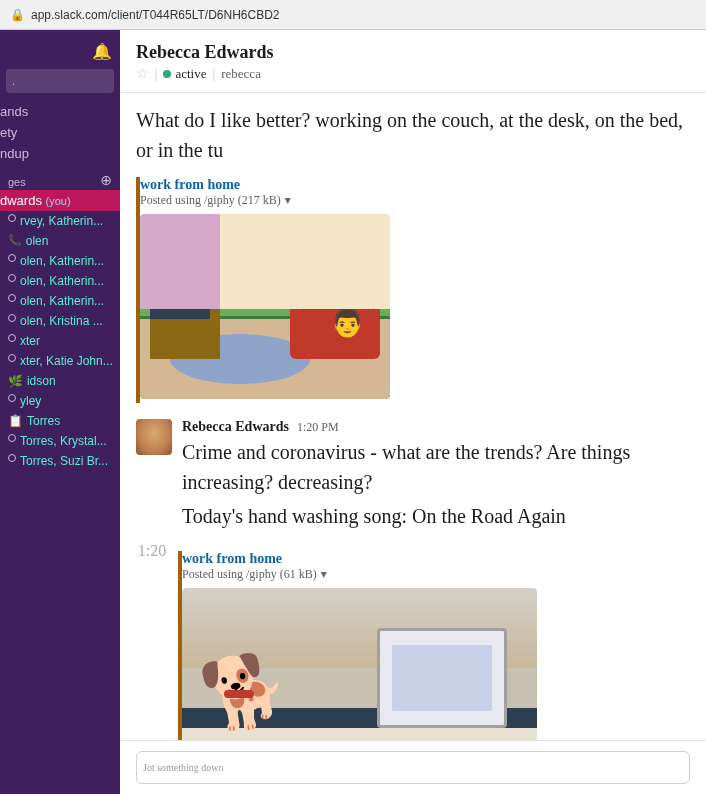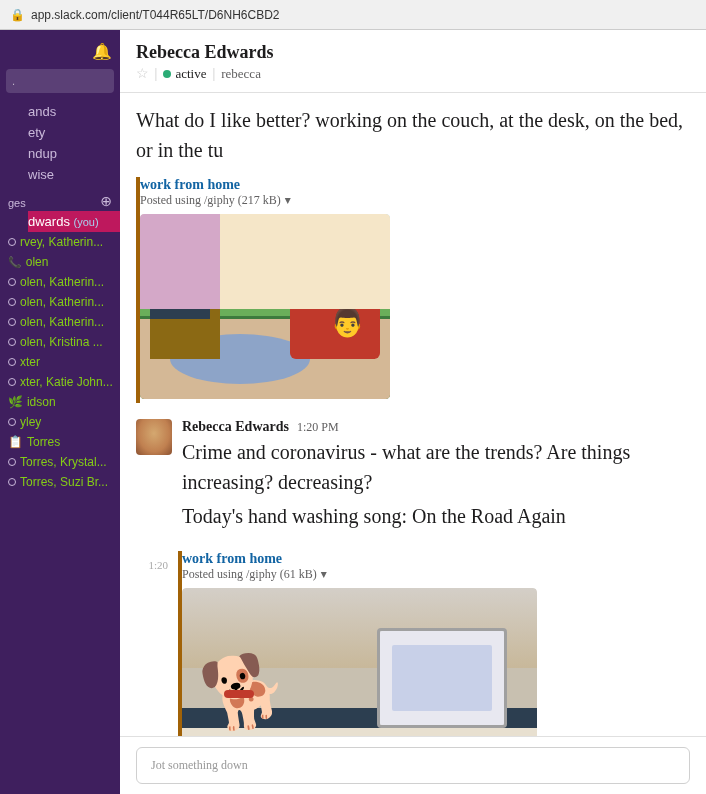--- a/index.html
+++ b/index.html
@@ -70,48 +70,47 @@
     .sidebar-nav::-webkit-scrollbar { width: 0; }
 
     .sidebar-item {
       padding: 3px 0;
       font-size: 13px;
       color: #c9b8d9;
       cursor: pointer;
       white-space: nowrap;
       overflow: hidden;
       text-overflow: ellipsis;
-      margin-left: 28px;
     }
     .sidebar-item.active {
       background: #be185d;
       color: #fff;
       border-radius: 0;
     }
 
     .sidebar-section-header {
       padding: 8px 8px 2px;
       font-size: 11px;
       color: #c9b8d9;
       display: flex;
       align-items: flex-end;
       justify-content: space-between;
     }
     .sidebar-section-header .plus-icon { cursor: pointer; font-size: 14px; }
 
     .sidebar-dm-item {
       padding: 3px 8px;
       font-size: 12px;
-      color: #84cc16;
+      color: #5eead4;
       cursor: pointer;
       white-space: nowrap;
       overflow: hidden;
       text-overflow: ellipsis;
       display: flex;
-      align-items: center;
+      align-items: flex-start;
       gap: 4px;
     }
 
     .status-dot {
       width: 8px;
       height: 8px;
       border-radius: 50%;
       flex-shrink: 0;
       display: inline-block;
     }
@@ -264,39 +263,39 @@
     }
 
     
     .timestamp-message {
       display: flex;
       gap: 10px;
       align-items: flex-start;
       margin-bottom: 6px;
     }
     .msg-timestamp {
-      font-size: 11px;
+      font-size: 16px;
       color: #aaa;
       width: 32px;
       flex-shrink: 0;
-      margin-top: 20px;
-      text-align: right;
+      margin-top: 3px;
+      text-align: center;
     }
 
     
     .message-input-area {
       padding: 10px 16px;
       border-top: 1px solid #e0e0e0;
       flex-shrink: 0;
     }
     .message-input-box {
       border: 1px solid #d0d0d0;
       border-radius: 6px;
-      padding: 10px 14px;
-      font-size: 12px;
+      padding: 10px 6px;
+      font-size: 10px;
       color: #999;
       cursor: text;
       background: #fff;
     }
   </style>
 </head>
 <body>
 
 <div class="browser-bar">
   <span class="lock-icon">🔒</span>
@@ -312,21 +311,20 @@
     </div>
 
     <div class="sidebar-search">
       <span>.</span>
     </div>
 
     <div class="sidebar-nav">
       <div class="sidebar-item">ands</div>
       <div class="sidebar-item">ety</div>
       <div class="sidebar-item">ndup</div>
-      <div class="sidebar-item">wise</div>
 
       <div class="sidebar-section-header">
         <span>ges</span>
         <span class="plus-icon">⊕</span>
       </div>
 
       <div class="sidebar-item active">
         <span>dwards</span> <span style="font-size:11px;color:#a8d0f0;">(you)</span>
       </div>
       <div class="sidebar-dm-item">

